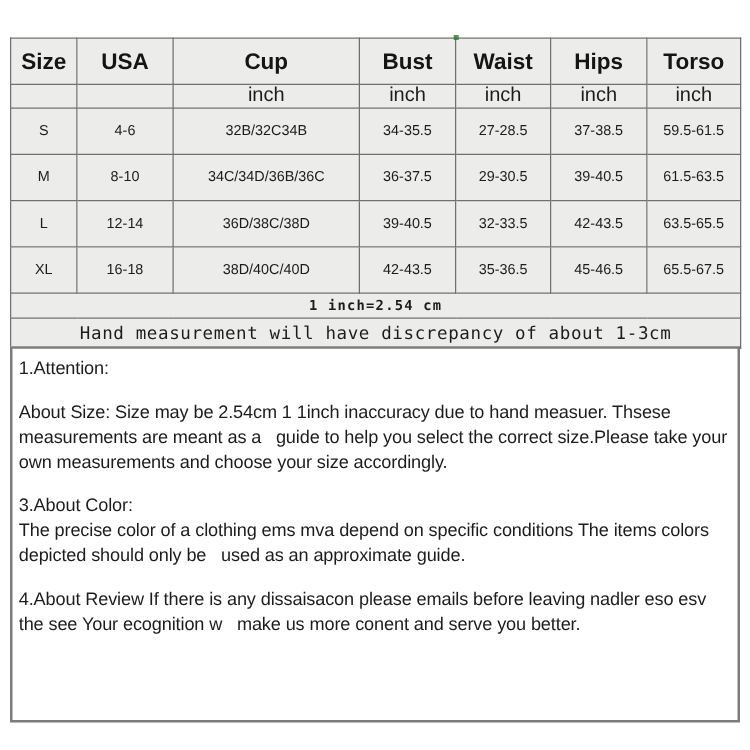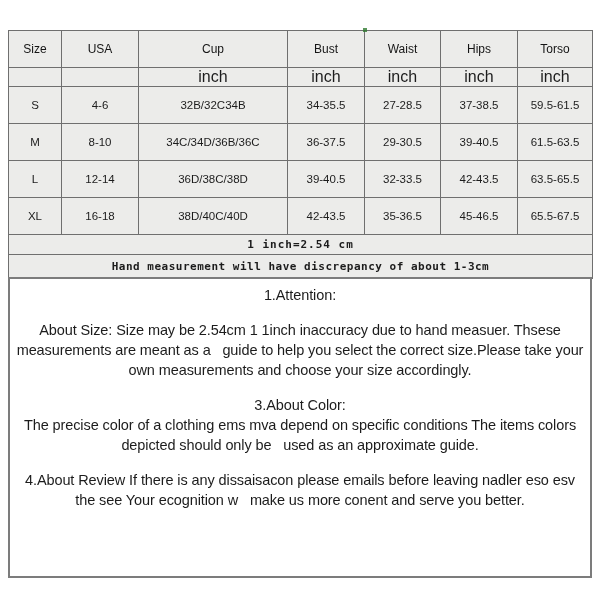--- a/index.html
+++ b/index.html
@@ -12,43 +12,43 @@
   table.size-chart{
     position:absolute;left:8px;top:30px;width:584px;
     border-collapse:collapse;table-layout:fixed;
   }
   table.size-chart td, table.size-chart th{
     border:1px solid #6f6f6f;background:#ececea;
     text-align:center;vertical-align:middle;
     padding:0;overflow:hidden;
   }
   tr.header-row th{
-    height:36px;font-size:12px;font-weight:normal;color:#151515;
+    height:36px;font-size:18px;font-weight:bold;color:#151515;
   }
   tr.unit-row td{
     height:17px;font-size:16px;font-weight:normal;
   }
   tr.data-row td{
     height:36px;font-size:11.5px;
   }
   tr.conv-row td{
     height:19px;font-size:11px;font-weight:bold;
     font-family:"DejaVu Sans Mono", monospace;letter-spacing:1px;
   }
   tr.hand-row td{
-    height:23px;font-size:11px;font-weight:bold;
+    height:23px;font-size:14px;font-weight:normal;
     font-family:"DejaVu Sans Mono", monospace;letter-spacing:0.5px;
   }
   
   .notes-box{
     position:absolute;left:8px;top:277px;width:584px;height:301px;
     box-sizing:border-box;border:2px solid #7c7c7c;background:#ffffff;
     padding:6px 5px 0 5px;
   }
-  .note-section{margin:0 0 15px 0;text-align:center;}
+  .note-section{margin:0 0 15px 0;}
   .sec-title{
     font-size:14.5px;line-height:20px;letter-spacing:-0.1px;
     white-space:pre-wrap;
   }
   .sec-body{
     font-size:14.5px;line-height:20px;letter-spacing:-0.1px;
     white-space:pre-wrap;
   }
   
   .green-speck{

